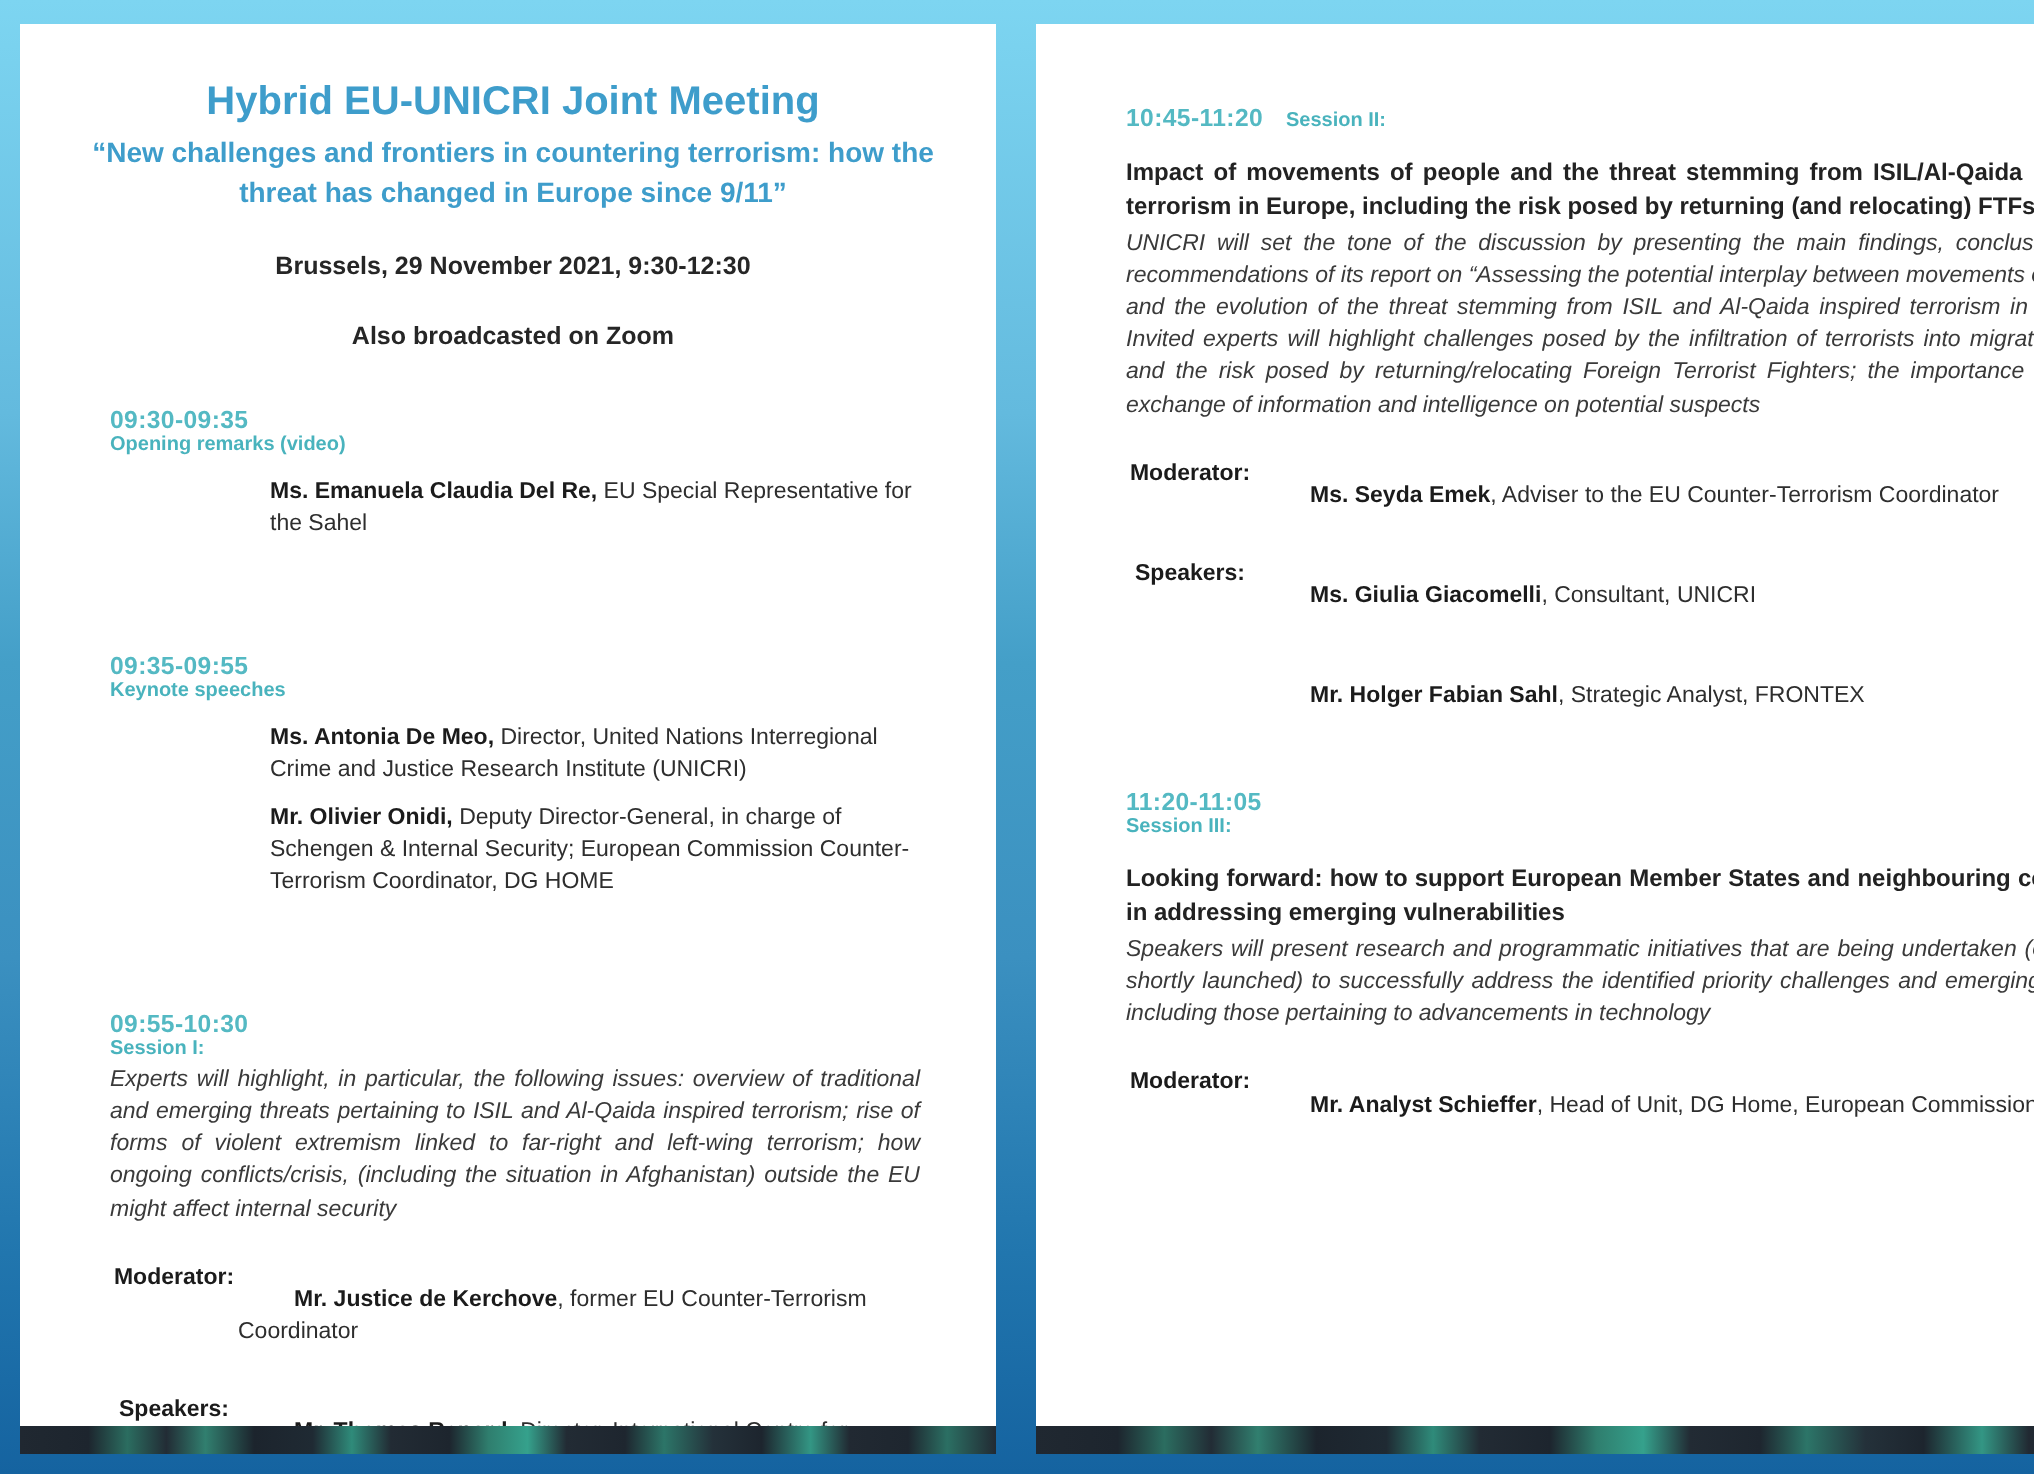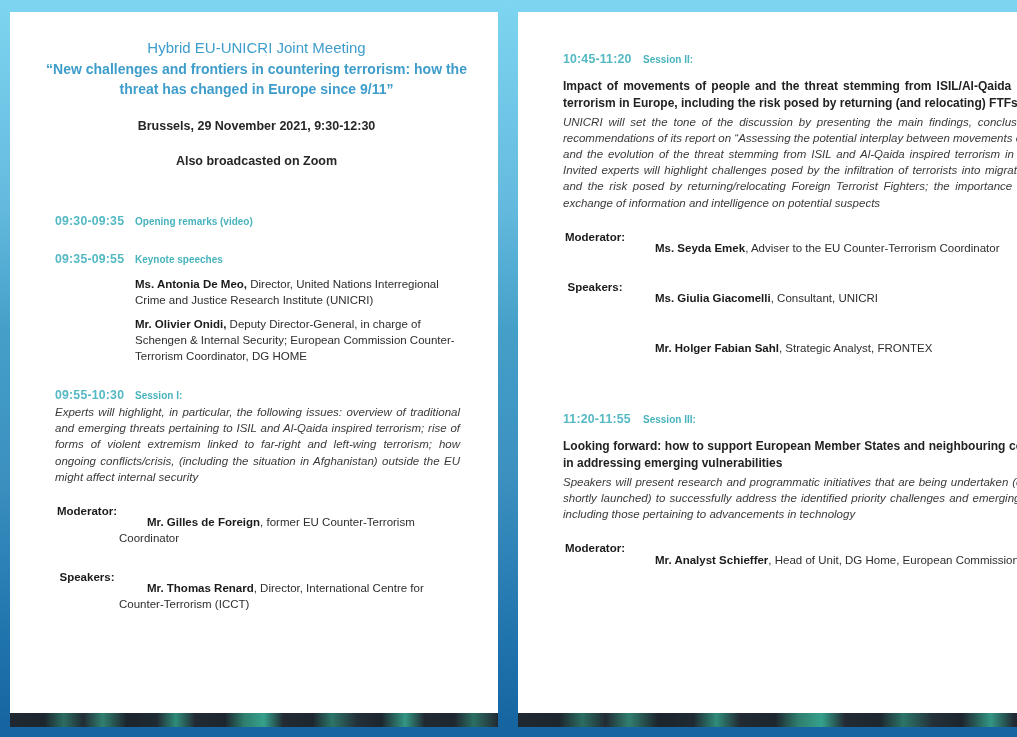--- a/index.html
+++ b/index.html
@@ -9,43 +9,43 @@
     background:linear-gradient(180deg,#7dd5f1 0%,#63bade 28%,#449fc8 45%,#3b90c0 65%,#2176ae 85%,#1563a0 100%);
     background-color:#3b90c0;
   }
   .page{position:absolute;top:12px;height:715px;background:#ffffff;overflow:hidden;}
   .page-left{left:10px;width:488px;}
   .page-right{left:518px;width:584px;}
   .content{position:relative;padding:24px 38px 0 45px;}
   .page-right .content{padding:40px 39px 0 45px;}
 
   .header{text-align:center;margin:2px -22px 0 -24px;}
-  .title{font-size:15px;font-weight:normal;color:#3e9dcb;line-height:1.35;}
+  .title{font-size:20px;font-weight:bold;color:#3e9dcb;line-height:1.35;}
   .subtitle{font-size:14px;font-weight:bold;color:#3e9dcb;line-height:1.42;margin-top:2px;}
   .meta{font-size:12.5px;font-weight:bold;color:#262626;line-height:1.35;margin-top:18px;}
   .meta:first-of-type{margin-top:8px;}
 
   .trow{display:flex;align-items:baseline;}
   .time{flex:none;width:80px;font-size:12.3px;font-weight:bold;color:#54b9c3;letter-spacing:.2px;}
   .heading{font-size:10px;font-weight:bold;color:#49b3bd;}
 
   .person{margin:10px 0 0 80px;font-size:11.5px;line-height:1.4;color:#2e2e2e;}
   .person b{color:#1b1b1b;}
 
   .sum{margin:12px 0 0 0;font-size:12px;font-weight:bold;color:#222222;line-height:1.42;text-align:justify;}
   .desc{margin:2px 0 0 0;font-size:11.5px;font-style:italic;color:#3a3a3a;line-height:1.4;text-align:justify;}
 
   .mrow{display:flex;margin-top:11px;font-size:11.5px;line-height:1.4;color:#2e2e2e;}
   .mrow .mlabel{flex:none;width:64px;font-weight:bold;color:#1b1b1b;text-align:center;}
   .mrow .mval{flex:1;}
   .mrow .mval b{color:#1b1b1b;padding-left:28px;}
   .mt18{margin-top:18px;}
 
-  .gap26{margin-top:44px;}
-  .gap36{margin-top:24px;}
+  .gap26{margin-top:26px;flex-direction:column;}
+  .gap36{margin-top:56px;flex-direction:column;}
   .gap12{margin-top:8px;}
 
   .photo-strip{
     position:absolute;left:0;right:0;bottom:0;height:14px;
     background:linear-gradient(90deg,
       #202831 0%,#1d252e 7%,#2b6d60 11%,#222c35 15%,#317f6f 19%,#1c242d 24%,
       #1f2a33 30%,#2f8b7a 34%,#222b34 38%,#1d252e 44%,#2f7e6e 48%,#35a18c 52%,
       #222b34 56%,#1e262f 62%,#2c7568 66%,#24313a 71%,#1d252e 76%,#339684 81%,
       #212932 85%,#1e262f 91%,#2b6f63 95%,#222a33 100%);
   }
@@ -68,37 +68,38 @@
         <div class="title">Hybrid EU-UNICRI Joint Meeting</div>
         <div class="subtitle">“New challenges and frontiers in countering terrorism: how the threat has changed in Europe since 9/11”</div>
         <div class="meta">Brussels, 29 November 2021, 9:30-12:30</div>
         <div class="meta">Also broadcasted on Zoom</div>
       </div>
 
       <div class="trow gap26">
         <span class="time">09:30-09:35</span>
         <span class="heading">Opening remarks (video)</span>
       </div>
+      <p class="person"><b>Ms. Emanuela Claudia Del Re,</b><span> EU Special Representative for the Sahel</span></p>
 
       <div class="trow gap36">
         <span class="time">09:35-09:55</span>
         <span class="heading">Keynote speeches</span>
       </div>
       <p class="person"><b>Ms. Antonia De Meo,</b><span> Director, United Nations Interregional Crime and Justice Research Institute (UNICRI)</span></p>
       <p class="person gap12"><b>Mr. Olivier Onidi,</b><span> Deputy Director-General, in charge of Schengen &amp; Internal Security; European Commission Counter-Terrorism Coordinator, DG HOME</span></p>
 
       <div class="trow gap36">
         <span class="time">09:55-10:30</span>
         <span class="heading">Session I:</span>
       </div>
       <p class="desc">Experts will highlight, in particular, the following issues: overview of traditional and emerging threats pertaining to ISIL and Al-Qaida inspired terrorism; rise of forms of violent extremism linked to far-right and left-wing terrorism; how ongoing conflicts/crisis, (including the situation in Afghanistan) outside the EU might affect internal security</p>
 
       <div class="mrow mt18">
         <span class="mlabel">Moderator:</span>
-        <p class="mval"><b>Mr. Gilles de Foreign</b><span>, former EU Counter-Terrorism Coordinator</span></p>
+        <p class="mval"><b>Mr. Justice de Kerchove</b><span>, former EU Counter-Terrorism Coordinator</span></p>
       </div>
       <div class="mrow">
         <span class="mlabel">Speakers:</span>
         <p class="mval"><b>Mr. Thomas Renard</b><span>, Director, International Centre for Counter-Terrorism (ICCT)</span></p>
       </div>
 
     </div>
     <div class="photo-strip"></div>
   </div>
 
@@ -118,21 +119,21 @@
       <div class="mrow">
         <span class="mlabel">Speakers:</span>
         <p class="mval"><b>Ms. Giulia Giacomelli</b><span>, Consultant, UNICRI</span></p>
       </div>
       <div class="mrow">
         <span class="mlabel"></span>
         <p class="mval"><b>Mr. Holger Fabian Sahl</b><span>, Strategic Analyst, FRONTEX</span></p>
       </div>
 
       <div class="trow gap26">
-        <span class="time">11:20-11:55</span>
+        <span class="time">11:20-11:05</span>
         <span class="heading">Session III:</span>
       </div>
       <p class="sum">Looking forward: how to support European Member States and neighbouring countries in addressing emerging vulnerabilities</p>
       <p class="desc">Speakers will present research and programmatic initiatives that are being undertaken (or will be shortly launched) to successfully address the identified priority challenges and emerging threats, including those pertaining to advancements in technology</p>
 
       <div class="mrow mt18">
         <span class="mlabel">Moderator:</span>
         <p class="mval"><b>Mr. Analyst Schieffer</b><span>, Head of Unit, DG Home, European Commission</span></p>
       </div>
 

